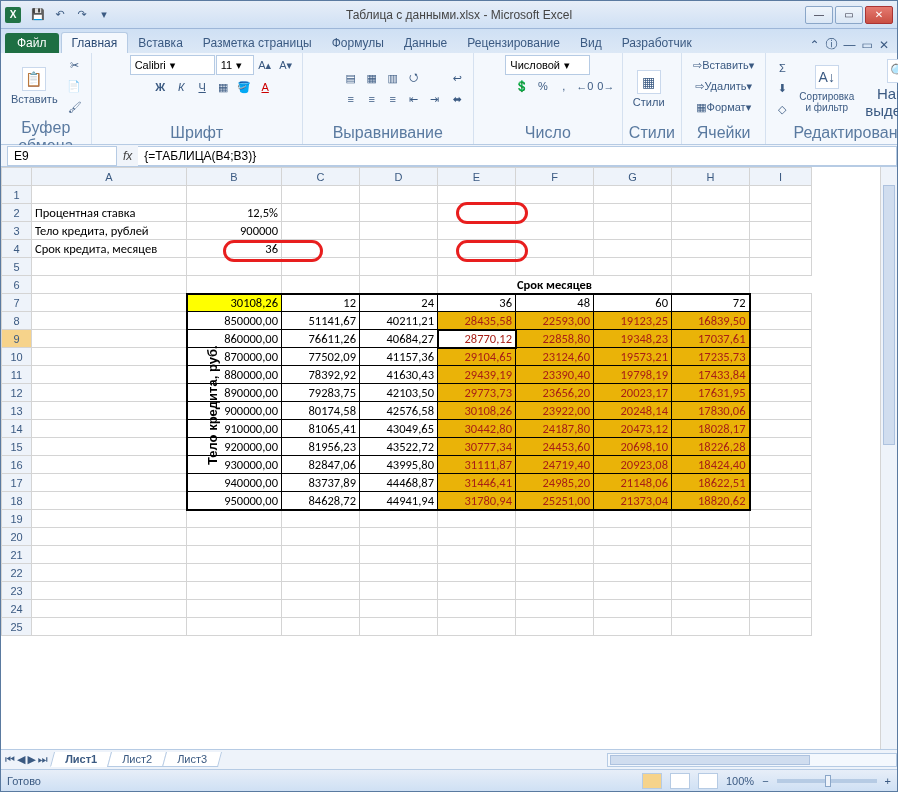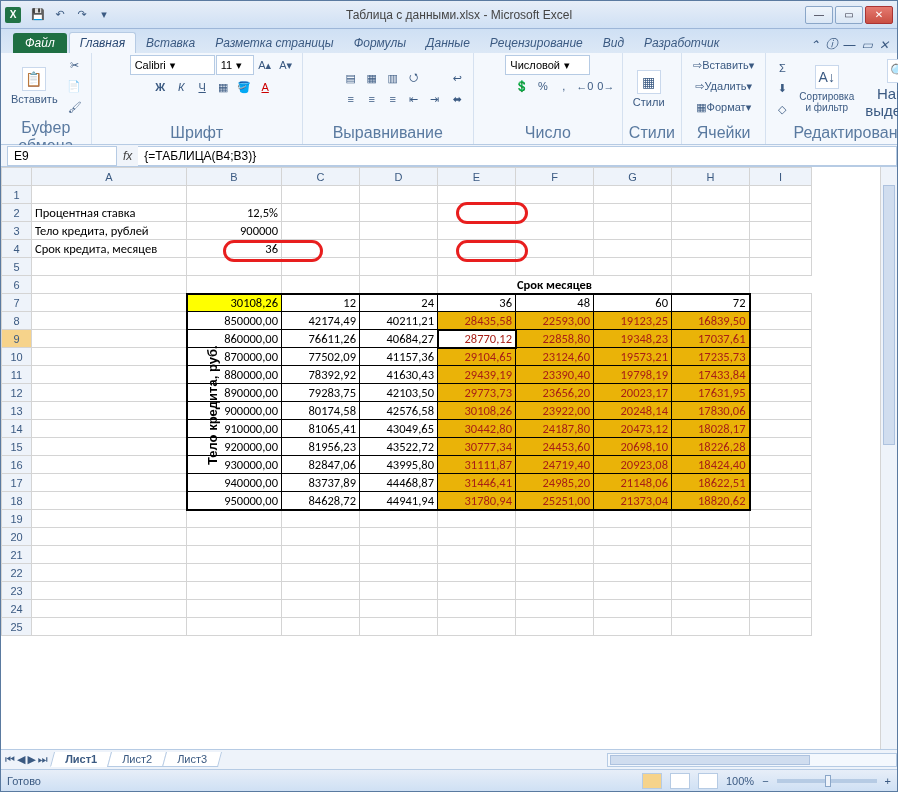--- a/index.html
+++ b/index.html
@@ -8,21 +8,21 @@
   
   .title-bar { height:28px; background:linear-gradient(#e7eef8,#cfe0f4); display:flex; align-items:center; padding:0 4px; font-size:12px; border-bottom:1px solid #9db6d8; }
   .excel-icon { width:16px; height:16px; background:#217346; border-radius:2px; margin-right:4px; display:flex; align-items:center; justify-content:center; color:#fff; font-size:10px; font-weight:bold; }
   .qat { display:flex; gap:4px; margin-left:4px; }
   .qat-btn { width:18px; height:18px; display:flex; align-items:center; justify-content:center; font-size:11px; color:#3b5a82; }
   .title-text { flex:1; text-align:center; color:#444; font-size:12px; }
   .win-btns { display:flex; gap:2px; }
   .win-btn { width:28px; height:18px; border:1px solid #8aa6c8; border-radius:2px; display:flex; align-items:center; justify-content:center; background:linear-gradient(#f0f5fb,#dbe7f5); font-size:10px; color:#334; }
   .win-btn.close { background:linear-gradient(#e57a70,#c94f43); color:#fff; border-color:#a33; }
   
-  .tab-row { height:24px; display:flex; align-items:flex-end; padding-left:12px; background:linear-gradient(#cfe0f4,#dce8f6); font-size:12px;font-style:italic; }
+  .tab-row { height:24px; display:flex; align-items:flex-end; padding-left:4px; background:linear-gradient(#cfe0f4,#dce8f6); font-size:12px; }
   .file-tab { background:#1e6f43; color:#fff; padding:3px 12px; border-radius:3px 3px 0 0; margin-right:2px; font-size:12px; }
   .tab { padding:3px 10px; color:#3b5a82; cursor:pointer; }
   .tab.active { background:#f4f8fd; border:1px solid #b6cbe4; border-bottom:none; border-radius:3px 3px 0 0; color:#2b4a74; }
   .tab-ext { margin-left:auto; display:flex; gap:6px; padding-right:8px; color:#3b5a82; font-size:12px; align-items:center; }
   
   .ribbon { height:92px; background:#f4f8fd; border-bottom:1px solid #b6cbe4; display:flex; font-size:11px; }
   .grp { border-right:1px solid #d5e1f0; display:flex; flex-direction:column; padding:2px 6px 1px; }
   .grp-body { flex:1; display:flex; align-items:center; gap:3px; }
   .grp-title { text-align:center; color:#5a7aa0; font-size:16px; padding:1px 0; border-top:1px solid transparent; }
   .big-btn { display:flex; flex-direction:column; align-items:center; gap:2px; padding:2px 4px; color:#3b5a82; }
@@ -323,21 +323,21 @@
             <td class="cell tb head">36</td>
             <td class="cell tb head">48</td>
             <td class="cell tb head">60</td>
             <td class="cell tb head r">72</td>
             <td class="cell"></td>
           </tr>
           <tr>
             <th class="rowhdr">8</th>
             <td class="cell"></td>
             <td class="cell tb l">850000,00</td>
-            <td class="cell tb">42174,49</td>
+            <td class="cell tb">51141,67</td>
             <td class="cell tb">40211,21</td>
             <td class="cell tb red">28435,58</td>
             <td class="cell tb red">22593,00</td>
             <td class="cell tb red">19123,25</td>
             <td class="cell tb r red">16839,50</td>
             <td class="cell"></td>
           </tr>
           <tr>
             <th class="rowhdr sel">9</th>
             <td class="cell"></td>

